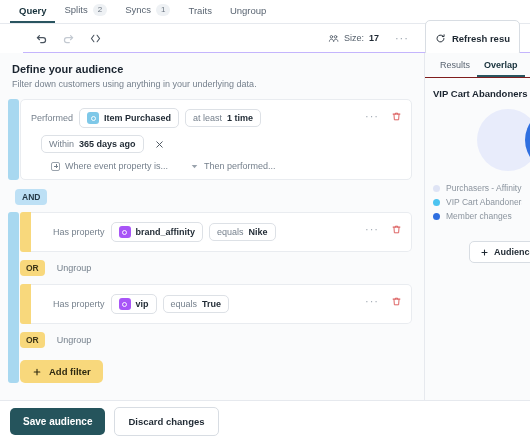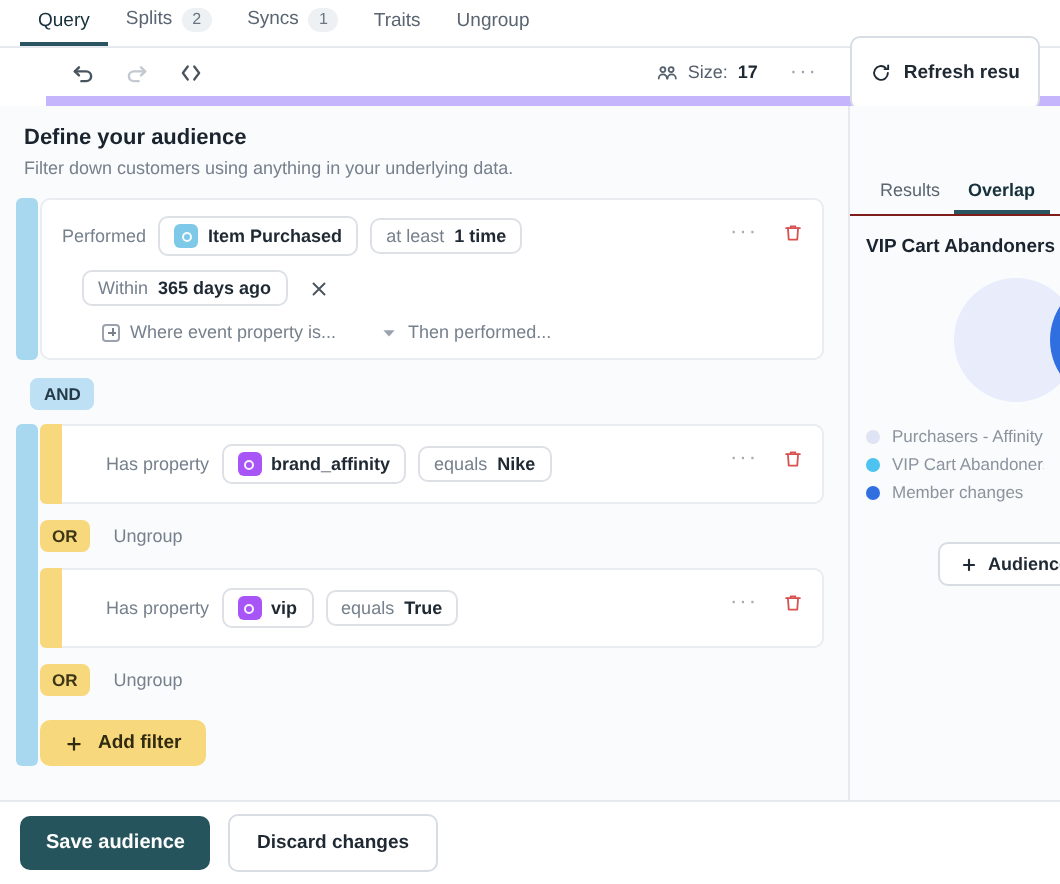--- a/index.html
+++ b/index.html
@@ -16,30 +16,30 @@
   .tabbar {
     height: 24px; display: flex; align-items: flex-end; gap: 0;
     padding: 0 10px; border-bottom: 1px solid #e6e9ee; background: #fff;
     flex: 0 0 auto;
   }
   .tab {
     display: flex; align-items: center; gap: 5px;
     font-size: 9.5px; color: #5a6572; padding: 0 9px 5px 9px;
     cursor: pointer; white-space: nowrap; border-bottom: 2px solid transparent;
   }
-  .tab.active { color: #17313b; font-weight: normal; border-bottom-color: #2a5560; }
+  .tab.active { color: #17313b; font-weight: bold; border-bottom-color: #2a5560; }
   .tab-badge {
     background: #eef1f4; color: #6b7682; border-radius: 7px;
     font-size: 8px; padding: 1px 5px; line-height: 1.3; font-weight: normal;
   }
 
   
   .toolbar {
     height: 29px; display: flex; align-items: center;
-    padding: 0 10px; border-bottom: 5px solid #c4b5fd; background: #fff;
+    padding: 0 10px; border-bottom: 1px solid #c4b5fd; background: #fff;
     flex: 0 0 auto; gap: 10px; margin-left: 23px;
   }
   .tb-icon {
     width: 17px; height: 17px; display: flex; align-items: center; justify-content: center;
     color: #4a545f; cursor: pointer; border-radius: 3px;
   }
   .tb-icon.disabled { color: #c3c9d1; cursor: default; }
   .tb-spacer { flex: 1 1 auto; }
   .tb-size {
     display: flex; align-items: center; gap: 5px; font-size: 9px; color: #55606c;
@@ -142,21 +142,21 @@
     margin-top: 4px;
   }
 
   
   .right {
     flex: 1 1 auto; background: #fafbfc; border-left: 1px solid #e6e9ee;
     display: flex; flex-direction: column; min-width: 0; overflow: hidden;
   }
   .rtabs { display: flex; align-items: flex-end; gap: 0; padding: 4px 0 0 8px; border-bottom: 1px solid #7f1d1d; background: #fafbfc; text-align: right; }
   .rtab { font-size: 9px; color: #5a6572; padding: 3px 7px 5px 7px; white-space: nowrap; cursor: pointer; border-bottom: 2px solid transparent; }
-  .rtab.active { color: #17313b; font-weight: bold; border-bottom-color: #2a5560; margin-top: 30px; }
+  .rtab.active { color: #17313b; font-weight: bold; border-bottom-color: #2a5560; }
 
   .rbody { flex: 1 1 auto; padding: 10px 8px 0 8px; position: relative; overflow: hidden; }
   .rtitle { font-size: 9.5px; font-weight: bold; color: #1a242f; margin-bottom: 6px; white-space: nowrap; }
   .venn { position: relative; height: 72px; margin: 4px 0 6px 0; }
   .venn .c1 {
     position: absolute; left: 44px; top: 4px; width: 62px; height: 62px;
     border-radius: 50%; background: #e8ecfb;
   }
   .venn .c2 {
     position: absolute; left: 92px; top: 4px; width: 62px; height: 62px;

